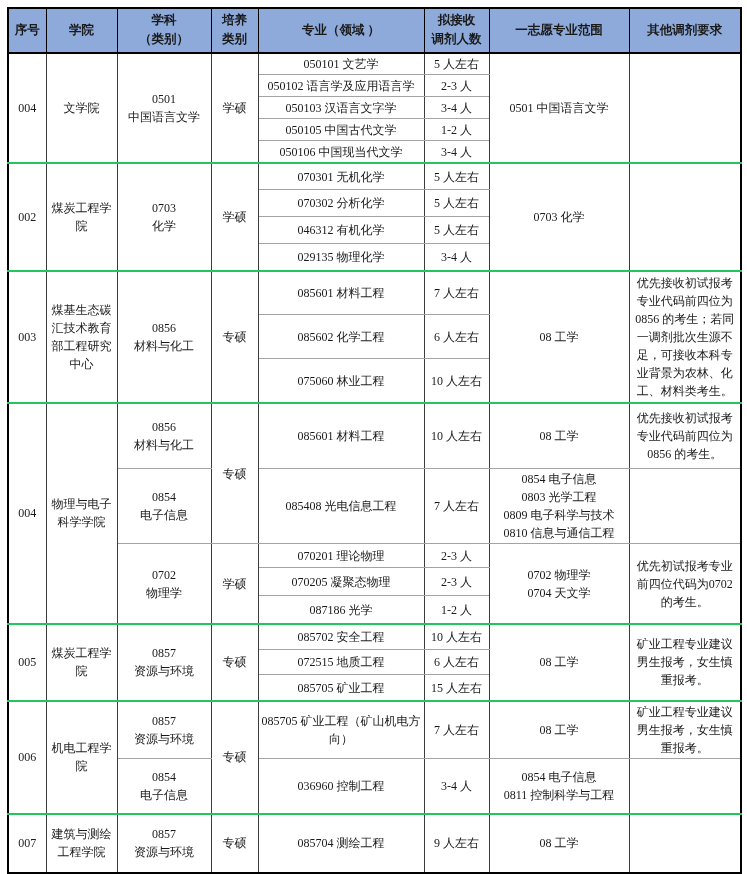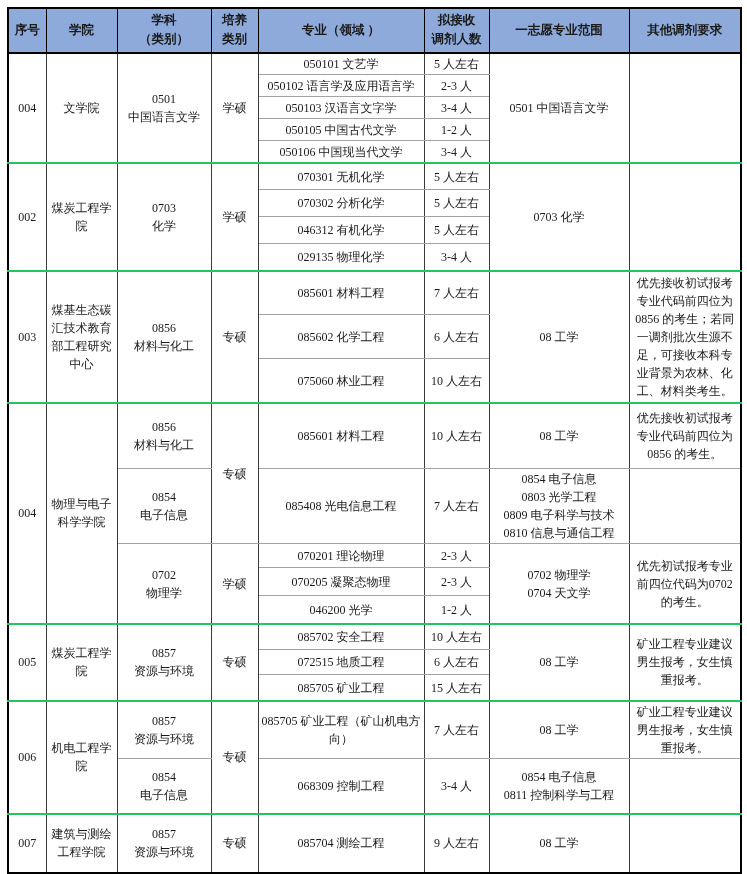--- a/index.html
+++ b/index.html
@@ -196,21 +196,21 @@
       <td class="count-cell">2-3 人</td>
       <td rowspan="3" class="fc-cell">0702 物理学
 0704 天文学</td>
       <td rowspan="3" class="req-cell">优先初试报考专业前四位代码为0702 的考生。</td>
     </tr>
     <tr style="height:28px">
       <td class="major-cell">070205 凝聚态物理</td>
       <td class="count-cell">2-3 人</td>
     </tr>
     <tr style="height:28px">
-      <td class="major-cell">046200 光学</td>
+      <td class="major-cell">087186 光学</td>
       <td class="count-cell">1-2 人</td>
     </tr>
 
     <tr class="bs" style="height:26px">
       <td rowspan="3">005</td>
       <td rowspan="3">煤炭工程学院</td>
       <td rowspan="3">0857
 资源与环境</td>
       <td rowspan="3">专硕</td>
       <td class="major-cell">085702 安全工程</td>
@@ -234,21 +234,21 @@
 资源与环境</td>
       <td rowspan="2">专硕</td>
       <td class="major-cell">085705 矿业工程（矿山机电方向）</td>
       <td class="count-cell">7 人左右</td>
       <td class="fc-cell">08 工学</td>
       <td class="req-cell">矿业工程专业建议男生报考，女生慎重报考。</td>
     </tr>
     <tr style="height:55px">
       <td>0854
 电子信息</td>
-      <td class="major-cell">068309 控制工程</td>
+      <td class="major-cell">036960 控制工程</td>
       <td class="count-cell">3-4 人</td>
       <td class="fc-cell">0854 电子信息
 0811 控制科学与工程</td>
       <td class="req-cell"></td>
     </tr>
 
     <tr class="bs" style="height:59px">
       <td>007</td>
       <td>建筑与测绘工程学院</td>
       <td>0857

